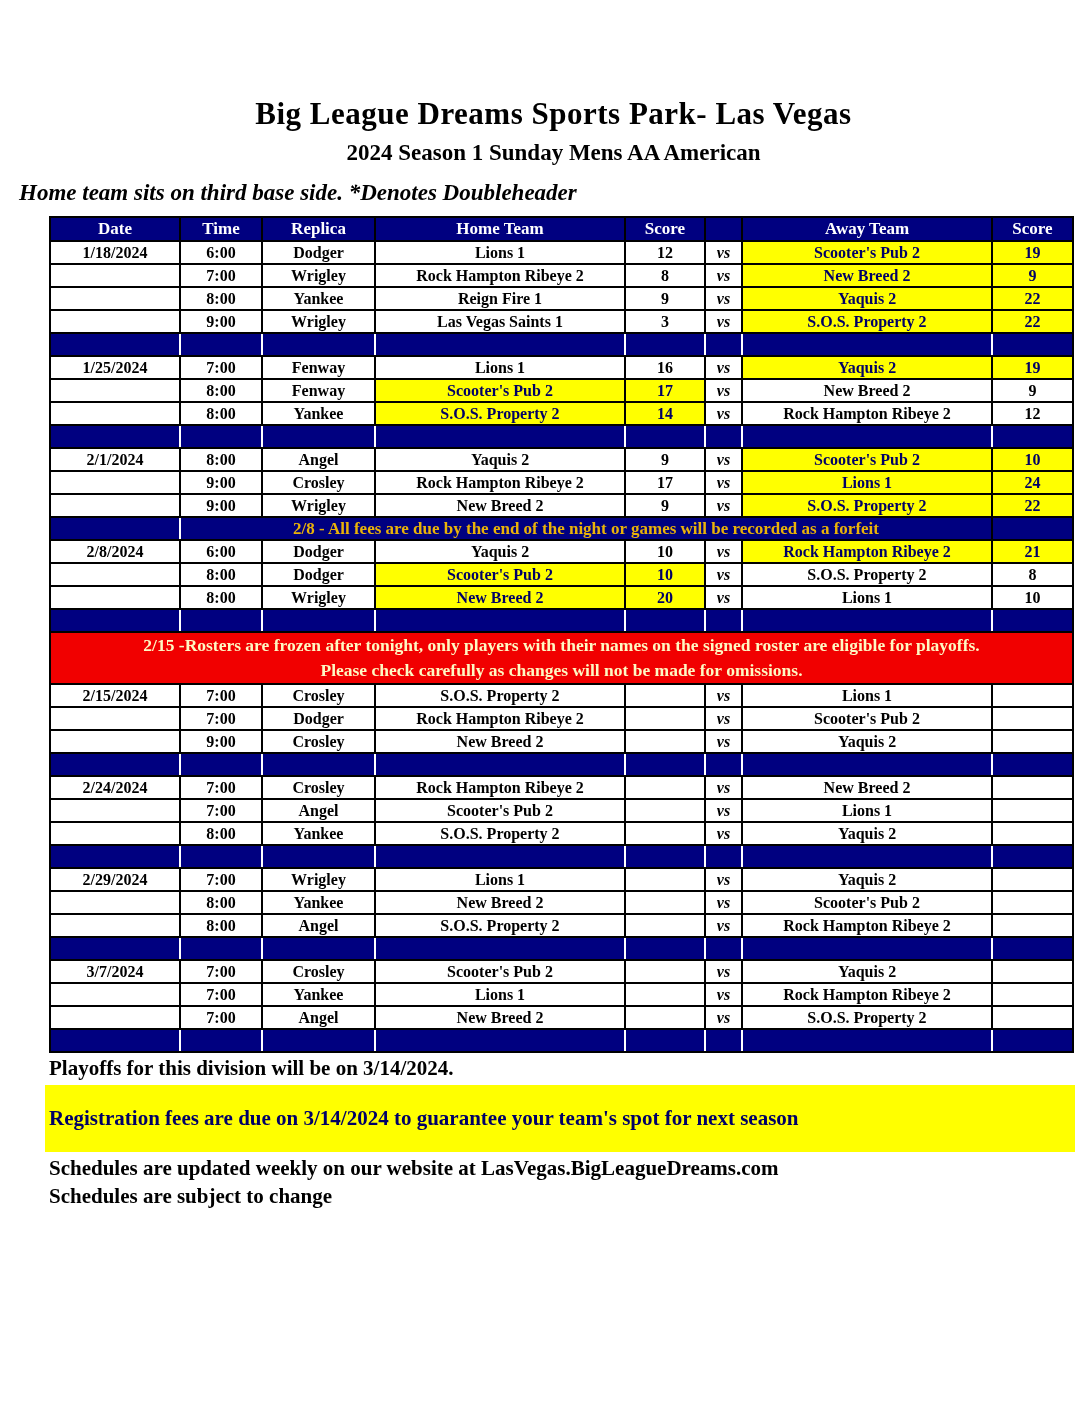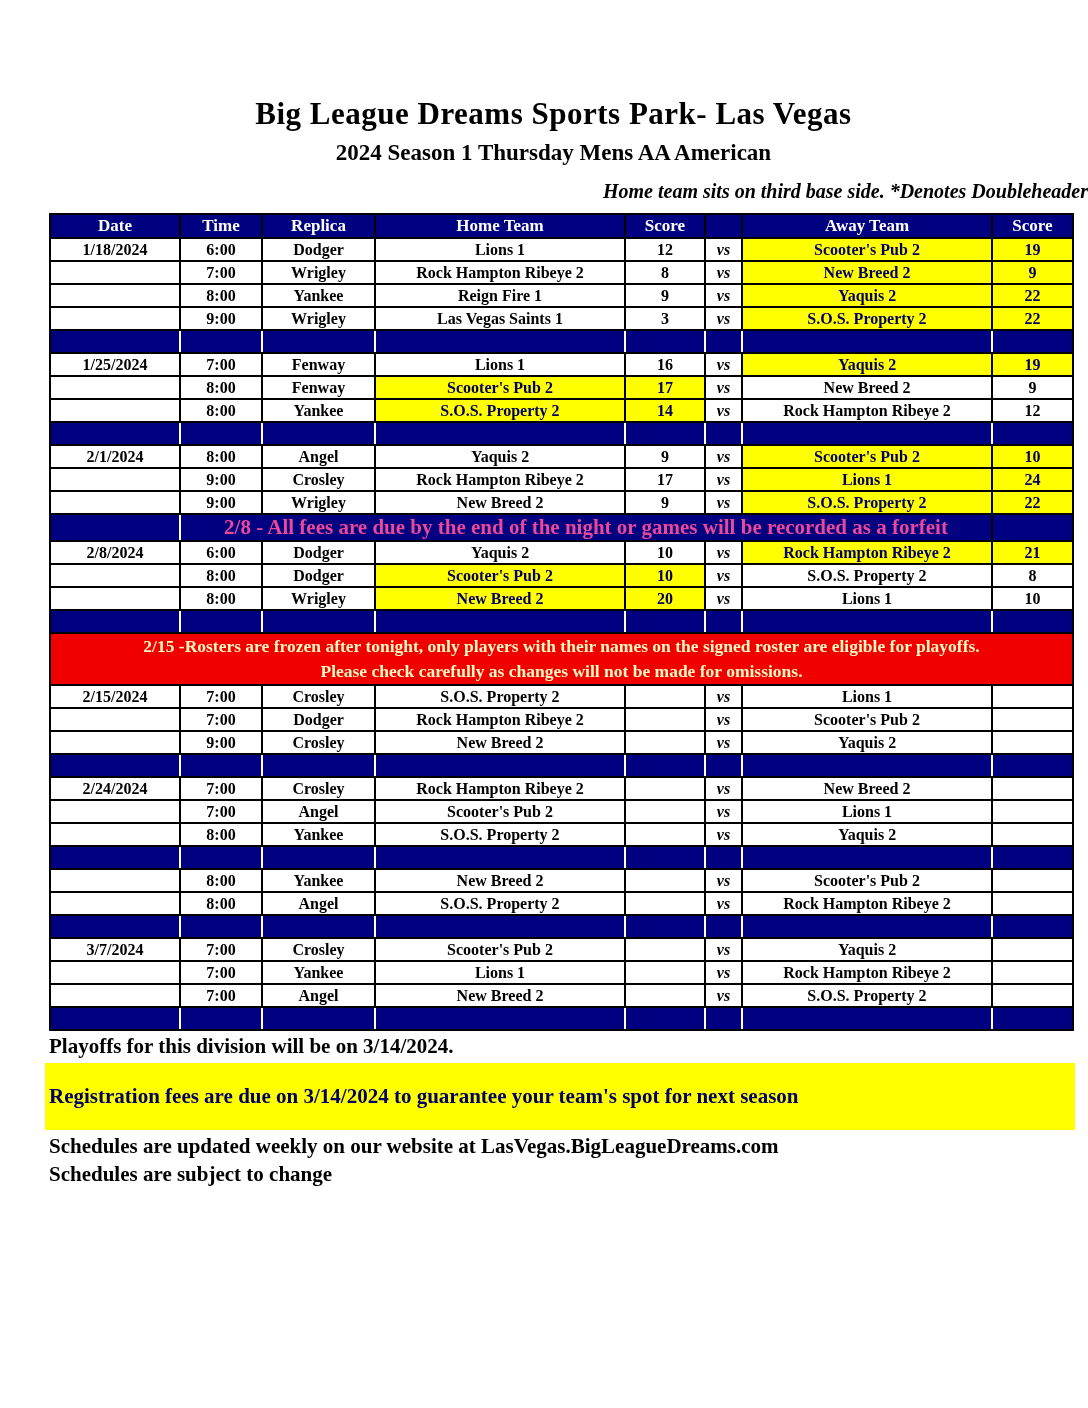--- a/index.html
+++ b/index.html
@@ -13,21 +13,21 @@
   .page { padding-top:96px;margin-left:19px; }
   .title {
     text-align:center; font-size:31px; line-height:36px;
     margin:0; letter-spacing:0.5px;
   }
   .subtitle {
     text-align:center; font-size:23px; line-height:26px;
     margin:8px 0 0 0;
   }
   .top-note {
-    text-align:right; font-style:italic; font-size:20px;
+    text-align:left; font-style:italic; font-size:23px;
     margin:14px 0 10px 0;
   }
   table.schedule {
     border-collapse:collapse;
     margin-left:30px;
     width:1000px;
     table-layout:fixed;
   }
   table.schedule th, table.schedule td {
     border:2px solid #000;
@@ -51,22 +51,22 @@
     background:var(--navy,#000080);
     border-left:2px solid #fff;
     border-right:2px solid #fff;
     border-top:2px solid #000;
     border-bottom:2px solid #000;
   }
   tr.spacer td:first-child { border-left-color:#000; }
   tr.spacer td:last-child  { border-right-color:#000; }
   tr.note-row td {
     background:var(--navy,#000080);
-    color:#ec4899;
-    font-size:21px;
+    color:#eab308;
+    font-size:17px;
   }
   tr.note-row td:first-child { border-right-color:#fff; }
   tr.note-row td:last-child  { border-left-color:#fff; }
   tr.banner td {
     background:var(--red,#f10000);
     color:#fef9c3;
     font-size:17.5px;
     height:50px;
     line-height:25px;
     white-space:normal;
@@ -82,21 +82,21 @@
     padding:20px 4px;
     margin:3px 0 3px -4px;
   }
 </style>
 </head>
 <body style="--navy: #000080; --yellow: #ffff00; --red: #f10000; --hl: #000066;">
 
 <div class="page">
 
   <h1 class="title">Big League Dreams Sports Park- Las Vegas</h1>
-  <h2 class="subtitle">2024 Season 1 Thursday Mens AA American</h2>
+  <h2 class="subtitle">2024 Season 1 Sunday Mens AA American</h2>
   <div class="top-note">Home team sits on third base side.  *Denotes Doubleheader</div>
 
   <table class="schedule">
     <colgroup>
       <col style="width:130px">
         <col style="width:82px">
         <col style="width:113px">
       <col style="width:250px">
         <col style="width:80px">
         <col style="width:37px">
@@ -361,20 +361,30 @@
           <td></td>
           <td></td>
           <td></td>
           <td></td>
           <td></td>
           <td></td>
           <td></td>
           <td></td>
         </tr>
         <tr>
+          <td>2/29/2024</td>
+          <td>7:00</td>
+          <td>Wrigley</td>
+          <td>Lions 1</td>
+          <td></td>
+          <td class="vs-cell">vs</td>
+          <td>Yaquis 2</td>
+          <td></td>
+        </tr>
+        <tr>
           <td></td>
           <td>8:00</td>
           <td>Yankee</td>
           <td>New Breed 2</td>
           <td></td>
           <td class="vs-cell">vs</td>
           <td>Scooter's Pub 2</td>
           <td></td>
         </tr>
         <tr>

